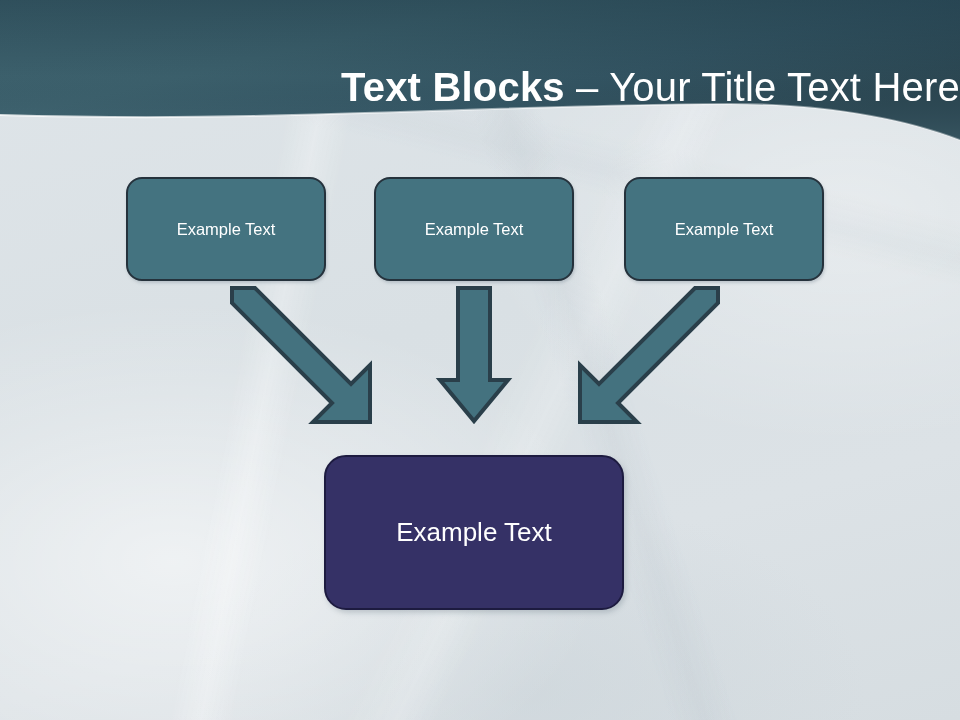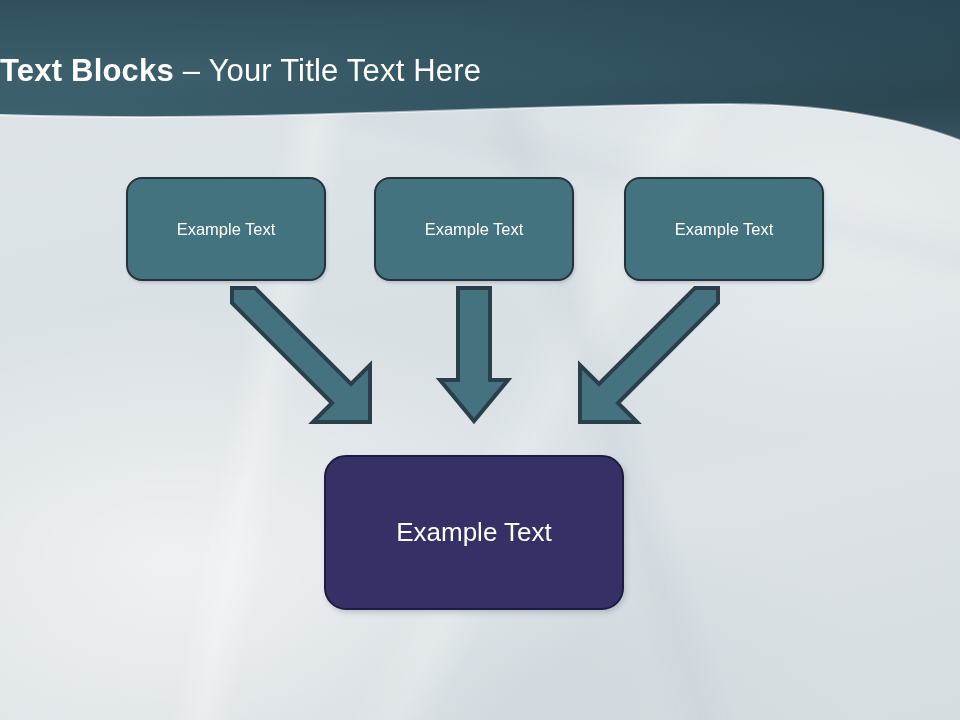--- a/index.html
+++ b/index.html
@@ -43,24 +43,24 @@
   #header-band {
     position: absolute;
     left: 0; top: 0;
     width: 960px;
     height: 150px;
   }
   #header-band svg { display: block; }
 
   #header-title {
     position: absolute;
-    left: 0; top: 52px;
+    left: 0; top: 68px;
     width: 960px;
-    text-align: left;
-    font-size: 31px;
+    text-align: right;
+    font-size: 40px;
     line-height: 38px;
     color: #ffffff;
     letter-spacing: 0.2px;
     white-space: nowrap;
     z-index: 5;
   }
   #header-title .bold { font-weight: bold; }
   #header-title .light { font-weight: normal; }
 
   

